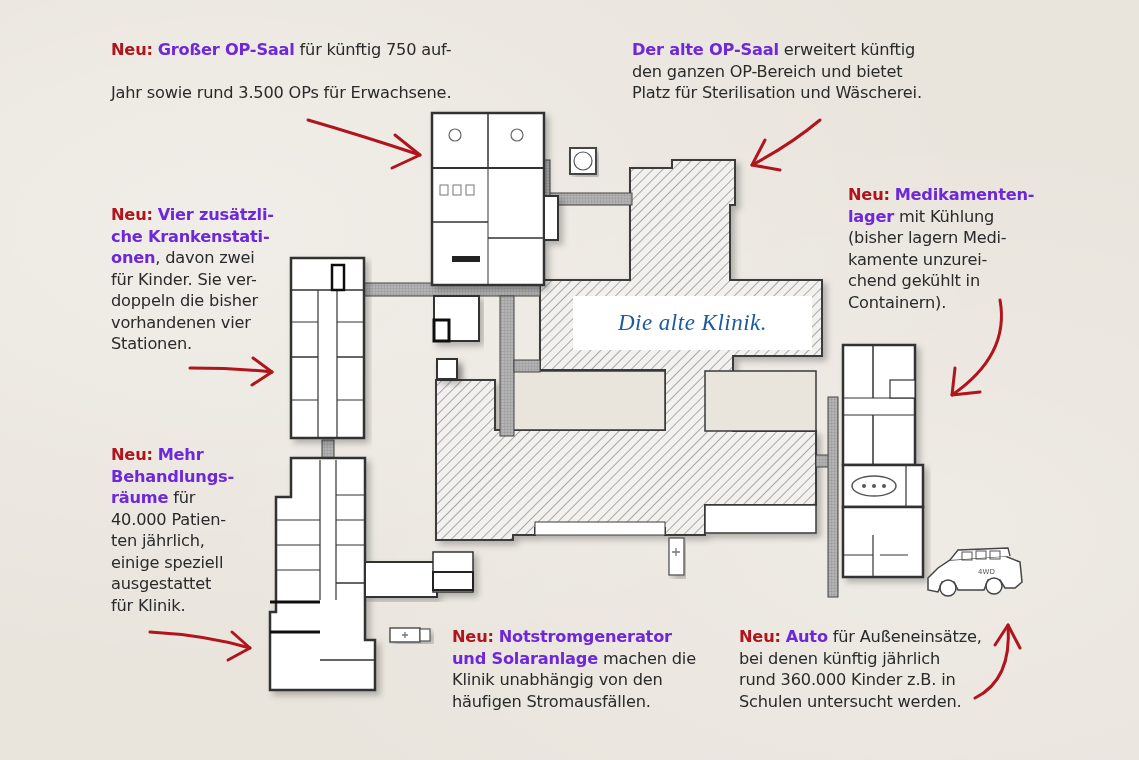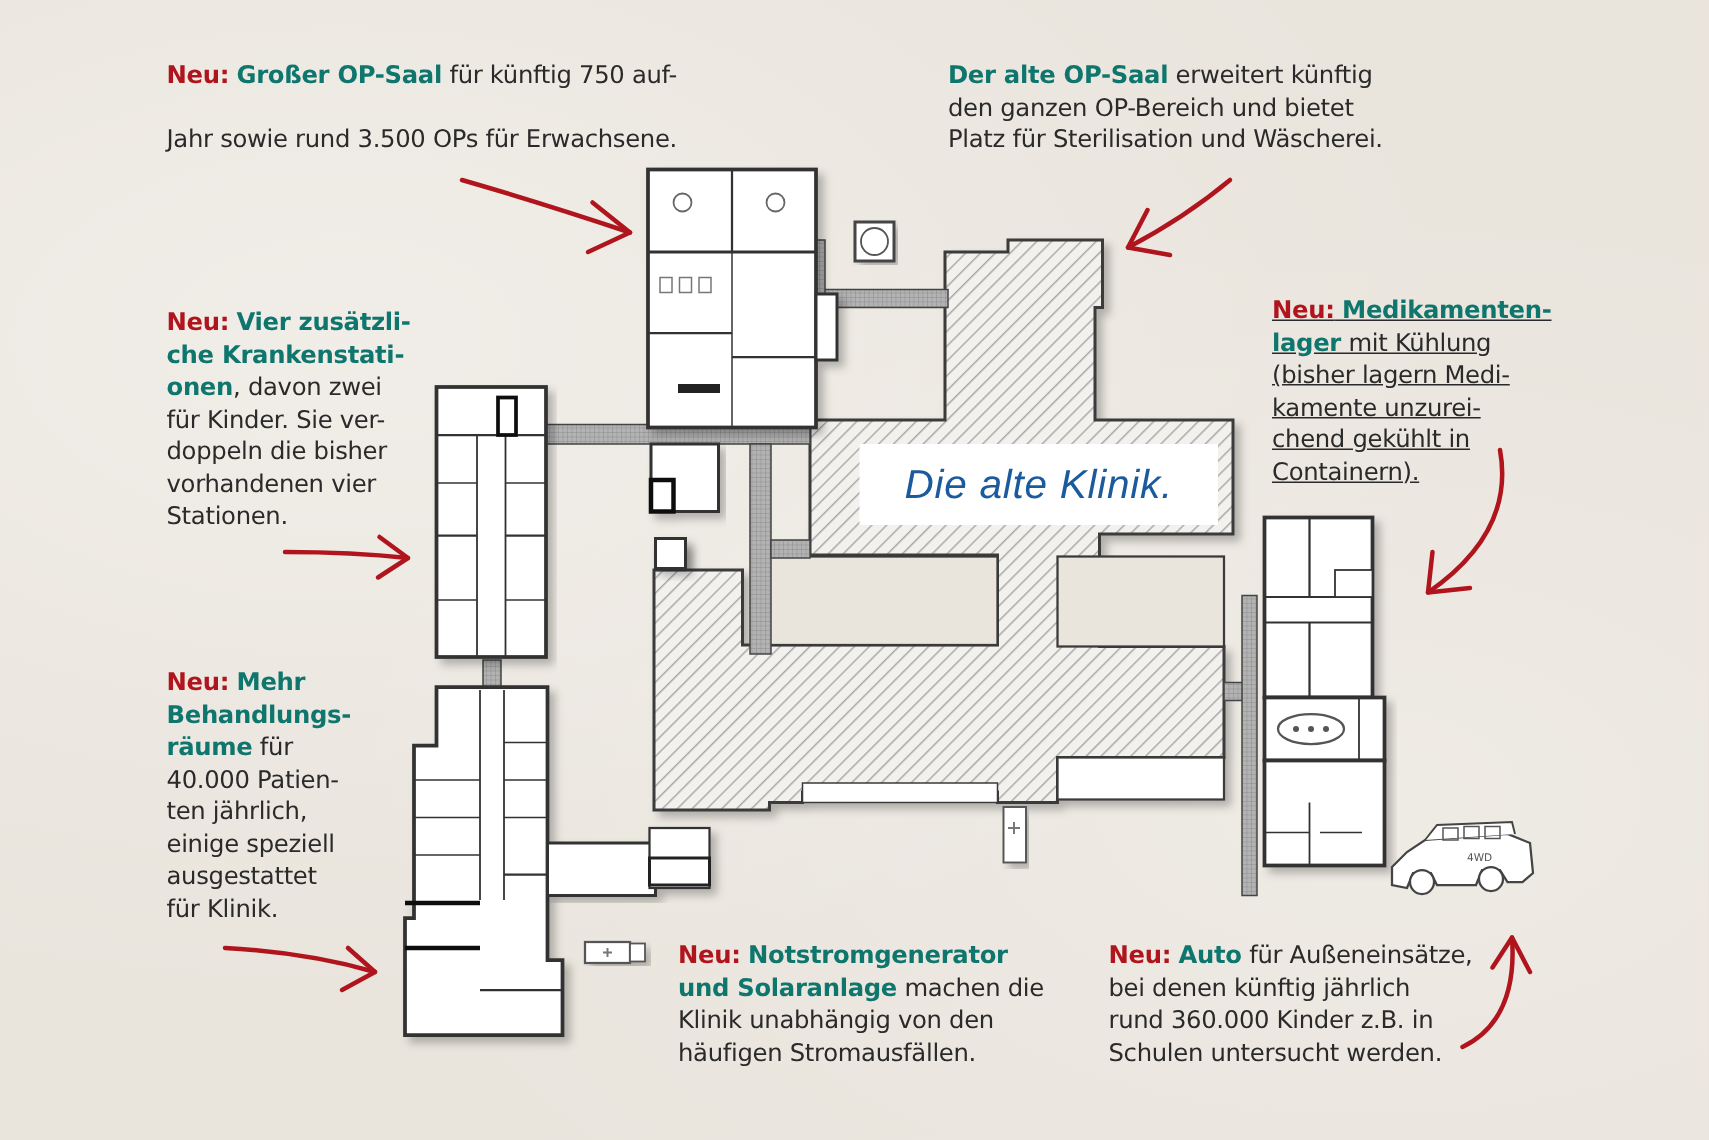--- a/index.html
+++ b/index.html
@@ -4,23 +4,23 @@
 <style>
   html,body{margin:0;padding:0;}
   body{width:1139px;height:760px;overflow:hidden;background:#ebe6df;position:relative;font-family:"DejaVu Sans","Liberation Sans",sans-serif;}
   .bg{position:absolute;inset:0;background:
       radial-gradient(ellipse at 20% 30%, rgba(255,255,255,0.35), transparent 60%),
       radial-gradient(ellipse at 80% 70%, rgba(255,255,255,0.25), transparent 55%),
       #e9e4dc;}
   .plan{position:absolute;left:0;top:0;width:1139px;height:760px;}
   .note{position:absolute;color:#2a2a2a;font-size:16.2px;line-height:21.5px;letter-spacing:-0.2px;}
   .note .neu{color:#b0151d;font-weight:bold;text-align:center;}
-  .note b{font-weight:bold;color:#0f766e;margin-top:13px;}
+  .note b{font-weight:bold;color:#6d28d9;margin-top:13px;}
   .klinik-label{position:absolute;left:573px;top:296px;width:239px;height:54px;background:#fff;display:flex;align-items:center;justify-content:center;}
-  .klinik-label span{font-family:Liberation Sans, sans-serif;font-style:italic;color:#1b5a9c;font-size:27px;letter-spacing:0.5px;}
+  .klinik-label span{font-family:Liberation Serif, serif;font-style:italic;color:#1b5a9c;font-size:23px;letter-spacing:0.5px;}
 </style>
 </head>
 <body>
 
 <div class="bg"></div>
 
 <svg class="plan" viewBox="0 0 1139 760" xmlns="http://www.w3.org/2000/svg">
   <defs>
     <pattern id="hatch" width="7" height="7" patternUnits="userSpaceOnUse" patternTransform="rotate(45)">
       <rect width="7" height="7" fill="#f3f1ee"></rect>
@@ -199,21 +199,21 @@
   <span class="neu">Neu:</span>
   <b>Vier zusätzli-</b><br>
   <b>che Krankenstati-</b><br>
   <b>onen</b><span>, davon zwei</span><br>
   <span>für Kinder. Sie ver-</span><br>
   <span>doppeln die bisher</span><br>
   <span>vorhandenen vier</span><br>
   <span>Stationen.</span>
 </div>
 
-<div class="note" style="left:848px;top:196px;width:200px;text-decoration:underline;">
+<div class="note" style="left:848px;top:184px;width:200px;">
   <span class="neu">Neu:</span>
   <b>Medikamenten-</b><br>
   <b>lager</b><span> mit Kühlung</span><br>
   <span>(bisher lagern Medi-</span><br>
   <span>kamente unzurei-</span><br>
   <span>chend gekühlt in</span><br>
   <span>Containern).</span>
 </div>
 
 <div class="note" style="left:111px;top:444px;width:160px;">

